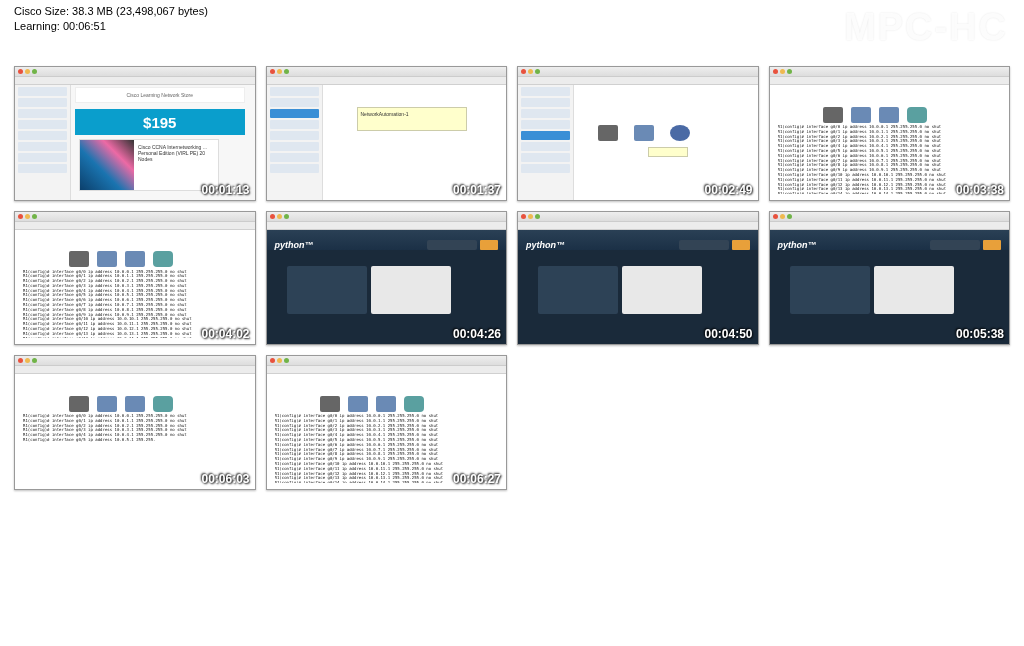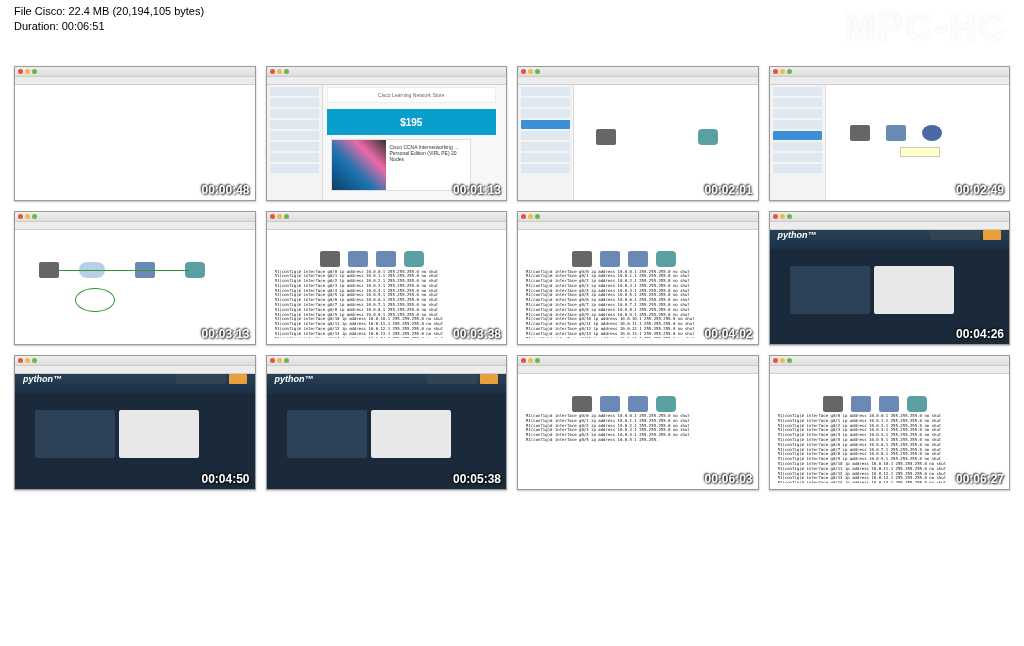--- a/index.html
+++ b/index.html
@@ -95,21 +95,21 @@
     border-radius: 1px;
   }
   .sidebar .srow.sel { background: #3a8fd6; }
   
   .cisco-banner {
     position: absolute;
     top: 24px; left: 60px; right: 10px;
     height: 26px;
     background: #0a9ecc;
     display: flex; align-items: center; justify-content: center;
-    color: #fff; font-size: 10px; font-weight: bold;
+    color: #fff; font-size: 15px; font-weight: bold;
   }
   .cisco-card {
     position: absolute;
     top: 54px; left: 64px;
     width: 140px; height: 52px;
     background: #fff;
     border: 1px solid #ddd;
     display: flex;
   }
   .cisco-img {
@@ -119,21 +119,21 @@
   .cisco-txt { flex: 1; padding: 4px; font-size: 5px; color: #333; }
   
   .pydark {
     position: absolute;
     top: 18px; left: 0; right: 0; bottom: 0;
     background: #1a2a3a;
   }
   .pyhdr {
     height: 20px;
     background: linear-gradient(#2a4055,#1b3046);
-    display: flex; align-items: flex-start; padding: 0 8px;
+    display: flex; align-items: flex-end; padding: 0 8px;
     color: #fff; font-size: 9px; font-style: italic; font-weight: bold;
   }
   .pysearch {
     margin-left: auto; width: 50px; height: 10px;
     background: #345; border-radius: 2px;
   }
   .pygo { width: 18px; height: 10px; background: #e8a03a; margin-left: 3px; border-radius: 1px; }
   .pycards {
     position: absolute; top: 36px; left: 20px;
     display: flex; gap: 4px;
@@ -183,49 +183,39 @@
   .highway::before, .highway::after {
     content: ""; position: absolute; bottom: 0; width: 2px; height: 90px;
     transform-origin: bottom center;
   }
 </style>
 </head>
 <body>
 
 <div class="header">
   <div class="header-row">
-    <span>File Cisco:</span>
-    <span>22.4 MB (20,194,105 bytes)</span>
+    <span>Cisco Size:</span>
+    <span>38.3 MB (23,498,067 bytes)</span>
   </div>
   <div class="header-row">
-    <span>Duration:</span>
+    <span>Learning:</span>
     <span>00:06:51</span>
   </div>
 </div>
 
 <div class="watermark">MPC-HC</div>
 
 <div class="grid" id="grid">
     <div class="thumb">
       <div class="titlebar">
         <span class="wbtn wred"></span>
         <span class="wbtn wyel"></span>
         <span class="wbtn wgrn"></span>
       </div>
       <div class="toolbar"></div>
-      <div class="canvas"></div>
-      <div class="ts">00:00:48</div>
-    </div>
-    <div class="thumb">
-      <div class="titlebar">
-        <span class="wbtn wred"></span>
-        <span class="wbtn wyel"></span>
-        <span class="wbtn wgrn"></span>
-      </div>
-      <div class="toolbar"></div>
       <div class="canvas" style="background:#f7f7f7">
         <div style="position:absolute;top:2px;left:60px;right:10px;height:16px;background:#fff;border:1px solid #eee;display:flex;align-items:center;justify-content:center;font-size:5px;color:#666">Cisco Learning Network Store</div>
         <div class="cisco-banner">$195</div>
         <div class="cisco-card">
           <div class="cisco-img"></div>
           <div class="cisco-txt">Cisco CCNA Internetworking ... Personal Edition (VIRL PE) 20 Nodes</div>
         </div>
       </div>
       <div class="sidebar">
         <div class="srow"></div>
@@ -239,35 +229,33 @@
       </div>
       <div class="ts">00:01:13</div>
     </div>
     <div class="thumb">
       <div class="titlebar">
         <span class="wbtn wred"></span>
         <span class="wbtn wyel"></span>
         <span class="wbtn wgrn"></span>
       </div>
       <div class="toolbar"></div>
-      <div class="canvas">
-        <div class="node pc" style="top:44px;left:78px"></div>
-        <div class="node router" style="top:44px;left:180px"></div>
-      </div>
+      <div class="canvas"></div>
       <div class="sidebar">
         <div class="srow"></div>
         <div class="srow"></div>
-        <div class="srow"></div>
         <div class="srow sel"></div>
         <div class="srow"></div>
         <div class="srow"></div>
         <div class="srow"></div>
         <div class="srow"></div>
-      </div>
-      <div class="ts">00:02:01</div>
+        <div class="srow"></div>
+      </div>
+      <div class="tooltip" style="top:40px;left:90px;width:110px;height:24px">NetworkAutomation-1</div>
+      <div class="ts">00:01:37</div>
     </div>
     <div class="thumb">
       <div class="titlebar">
         <span class="wbtn wred"></span>
         <span class="wbtn wyel"></span>
         <span class="wbtn wgrn"></span>
       </div>
       <div class="toolbar"></div>
       <div class="canvas">
         <div class="node pc" style="top:40px;left:80px"></div>
@@ -279,37 +267,20 @@
         <div class="srow"></div>
         <div class="srow"></div>
         <div class="srow"></div>
         <div class="srow"></div>
         <div class="srow sel"></div>
         <div class="srow"></div>
         <div class="srow"></div>
         <div class="srow"></div>
       </div>
       <div class="ts">00:02:49</div>
-    </div>
-    <div class="thumb">
-      <div class="titlebar">
-        <span class="wbtn wred"></span>
-        <span class="wbtn wyel"></span>
-        <span class="wbtn wgrn"></span>
-      </div>
-      <div class="toolbar"></div>
-      <div class="canvas">
-        <div class="node pc" style="top:32px;left:24px"></div>
-        <div class="node cloud" style="top:32px;left:64px"></div>
-        <div class="node switch" style="top:32px;left:120px"></div>
-        <div class="node router" style="top:32px;left:170px"></div>
-        <div class="link" style="top:40px;left:44px;width:130px"></div>
-        <div style="position:absolute;top:58px;left:60px;width:40px;height:24px;border:1px solid #2a9a2a;border-radius:50%"></div>
-      </div>
-      <div class="ts">00:03:13</div>
     </div>
     <div class="thumb">
       <div class="titlebar">
         <span class="wbtn wred"></span>
         <span class="wbtn wyel"></span>
         <span class="wbtn wgrn"></span>
       </div>
       <div class="toolbar"></div>
       <div class="canvas">
         <div class="topline"><span class="node pc"></span><span class="node switch"></span><span class="node switch"></span><span class="node router"></span></div>

